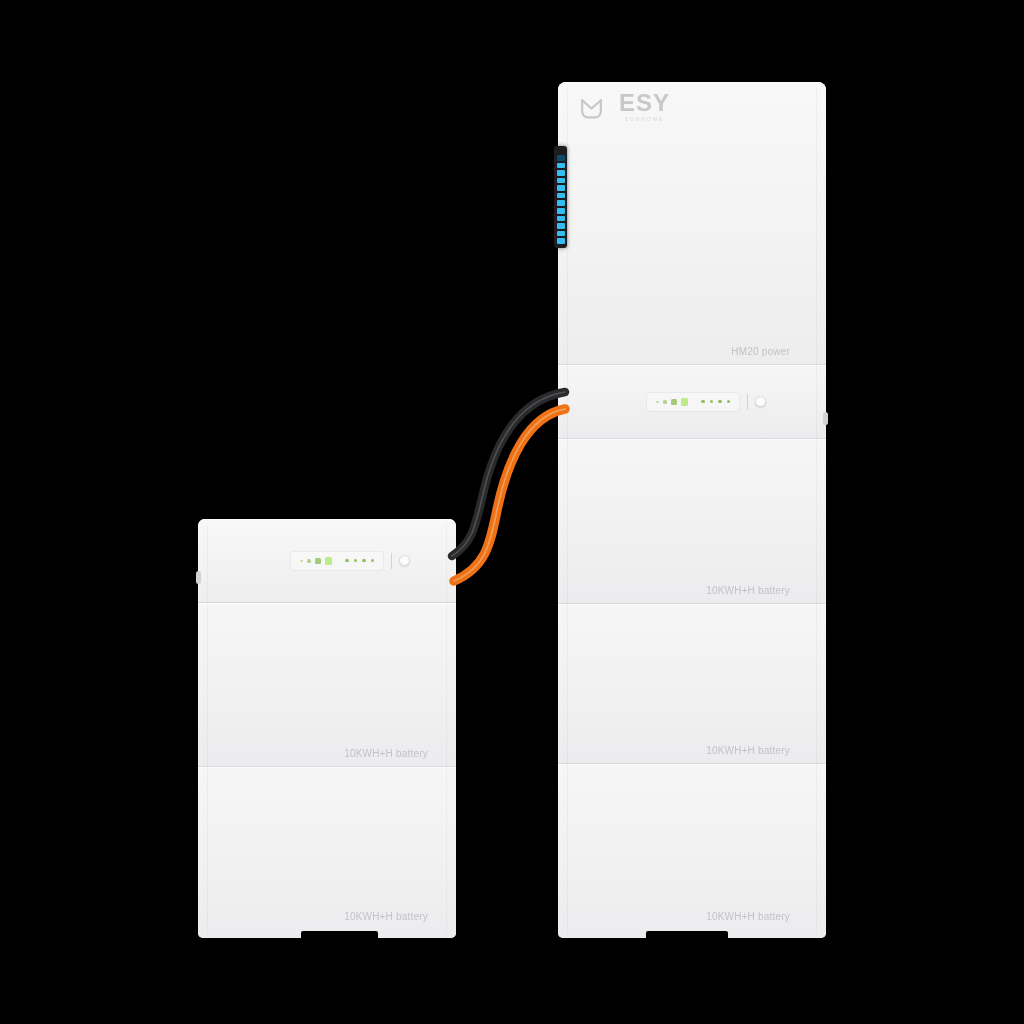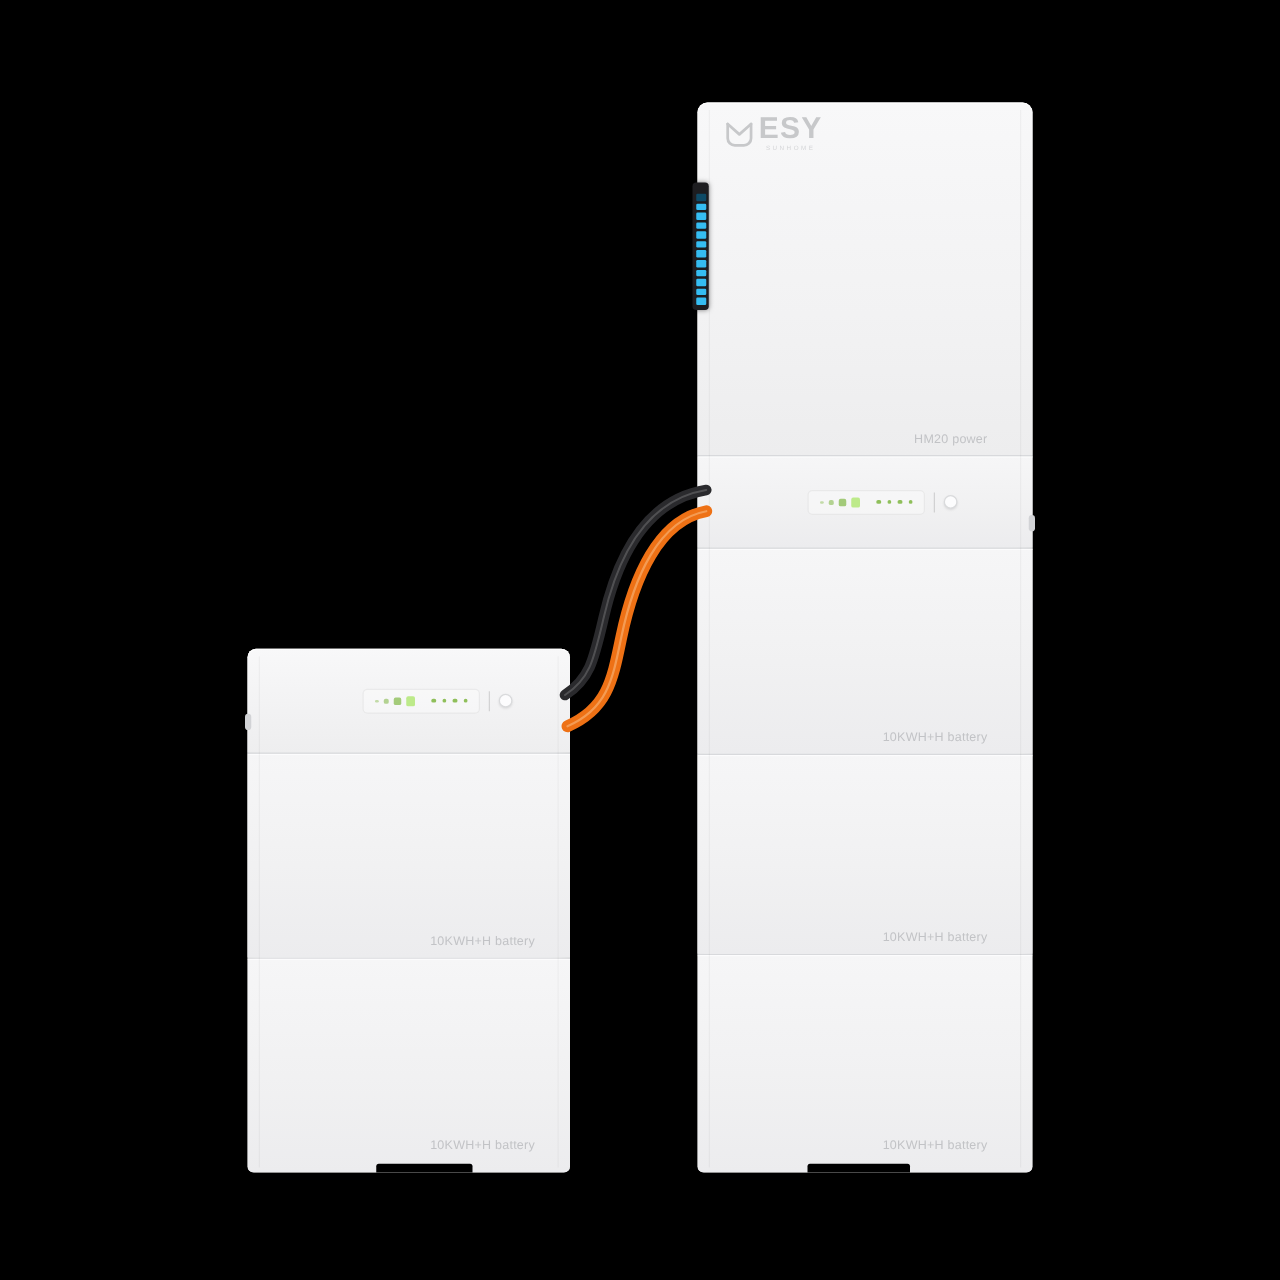--- a/index.html
+++ b/index.html
@@ -37,21 +37,21 @@
   .s-b2{top:247px;height:172px;border-radius:0 0 5px 5px;}
 
   
   .mod-label{position:absolute;font-size:10px;color:#c2c3c6;letter-spacing:.2px;white-space:nowrap;}
   .lbl-br{right:36px;bottom:7px;}
   .lbl-br-low{right:36px;bottom:16px;}
   .stack .lbl-br{right:28px;}
   .stack .lbl-br-low{right:28px;bottom:16px;}
 
   
-  .logo{position:absolute;left:20px;top:9px;display:flex;align-items:flex-start;gap:2px;}
+  .logo{position:absolute;left:20px;top:9px;display:flex;align-items:center;gap:14px;}
   .logo svg{display:block;margin-top:3px;}
   .logo-txt{display:flex;flex-direction:column;align-items:center;line-height:1;}
   .logo-name{font-size:24px;font-weight:600;letter-spacing:1px;color:#c7c8ca;}
   .logo-sub{font-size:5px;letter-spacing:2px;color:#d4d5d7;margin-top:2px;}
 
   
   .led-strip{position:absolute;left:-4px;top:64px;width:13px;height:102px;background:#1d1d20;
              border-radius:3px;display:flex;flex-direction:column;gap:2px;
              padding:9px 2px 4px 3px;box-sizing:border-box;z-index:6;
              box-shadow:0 0 4px rgba(0,0,0,.5);}

